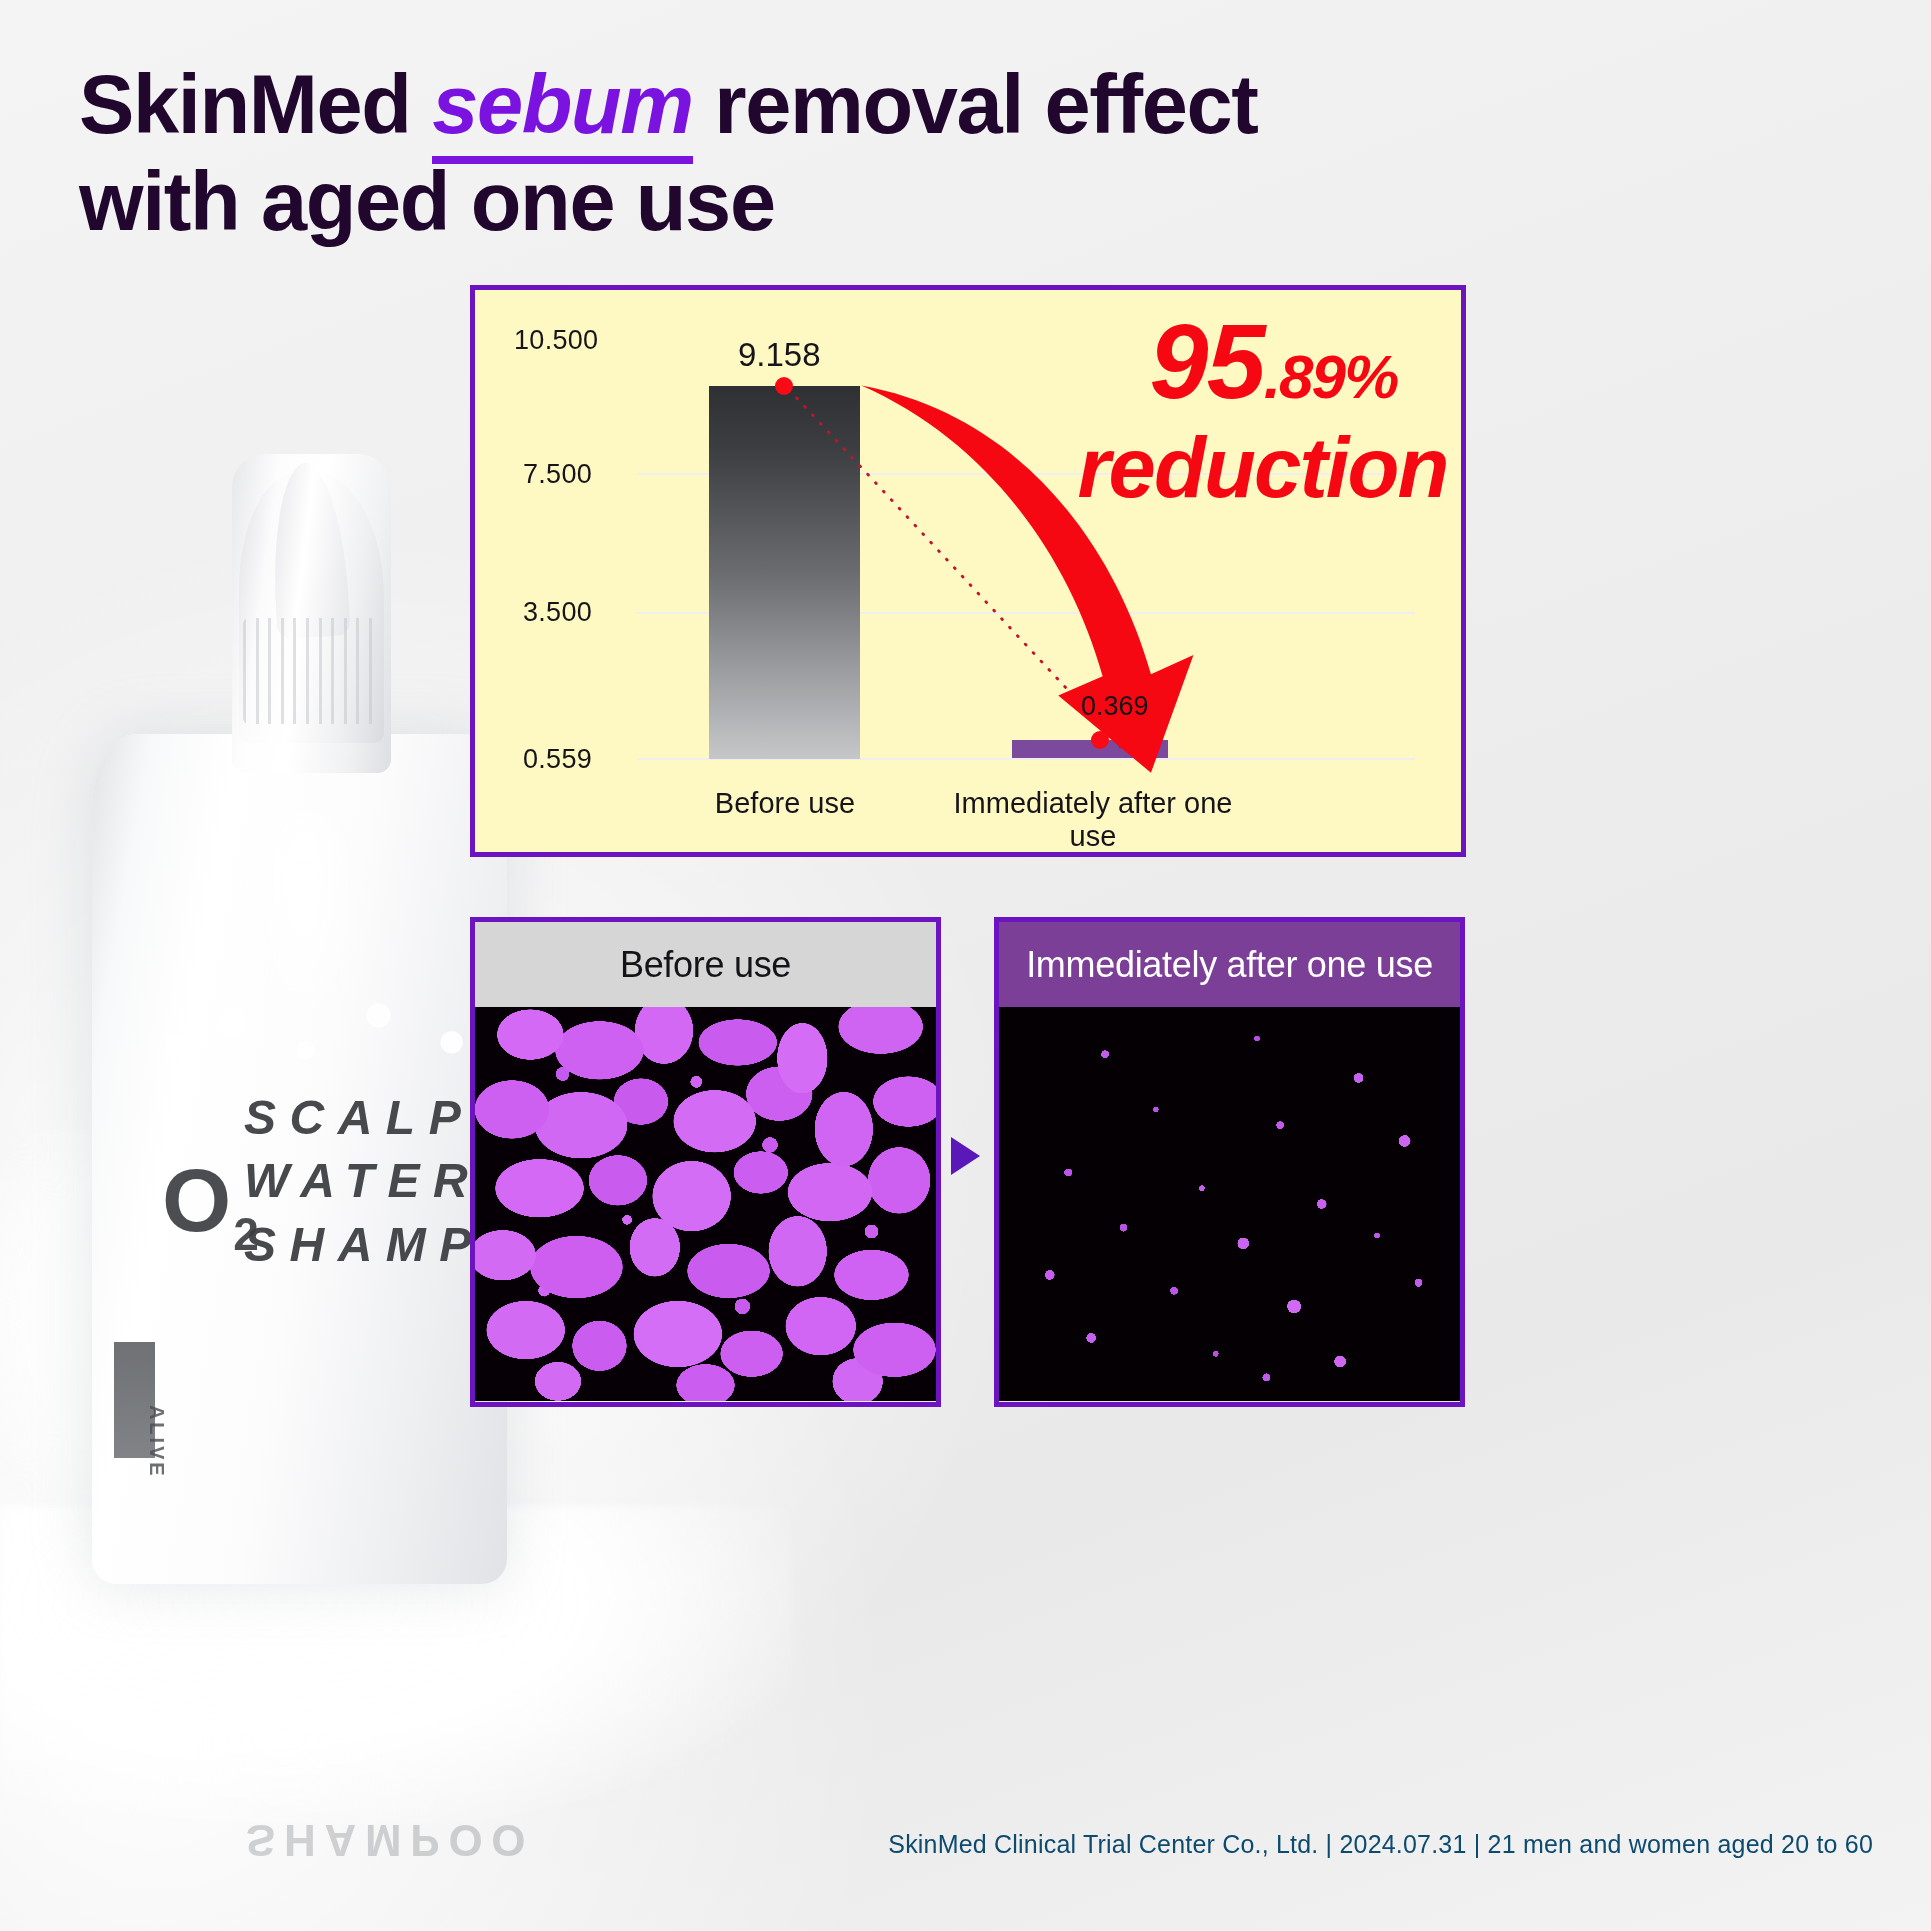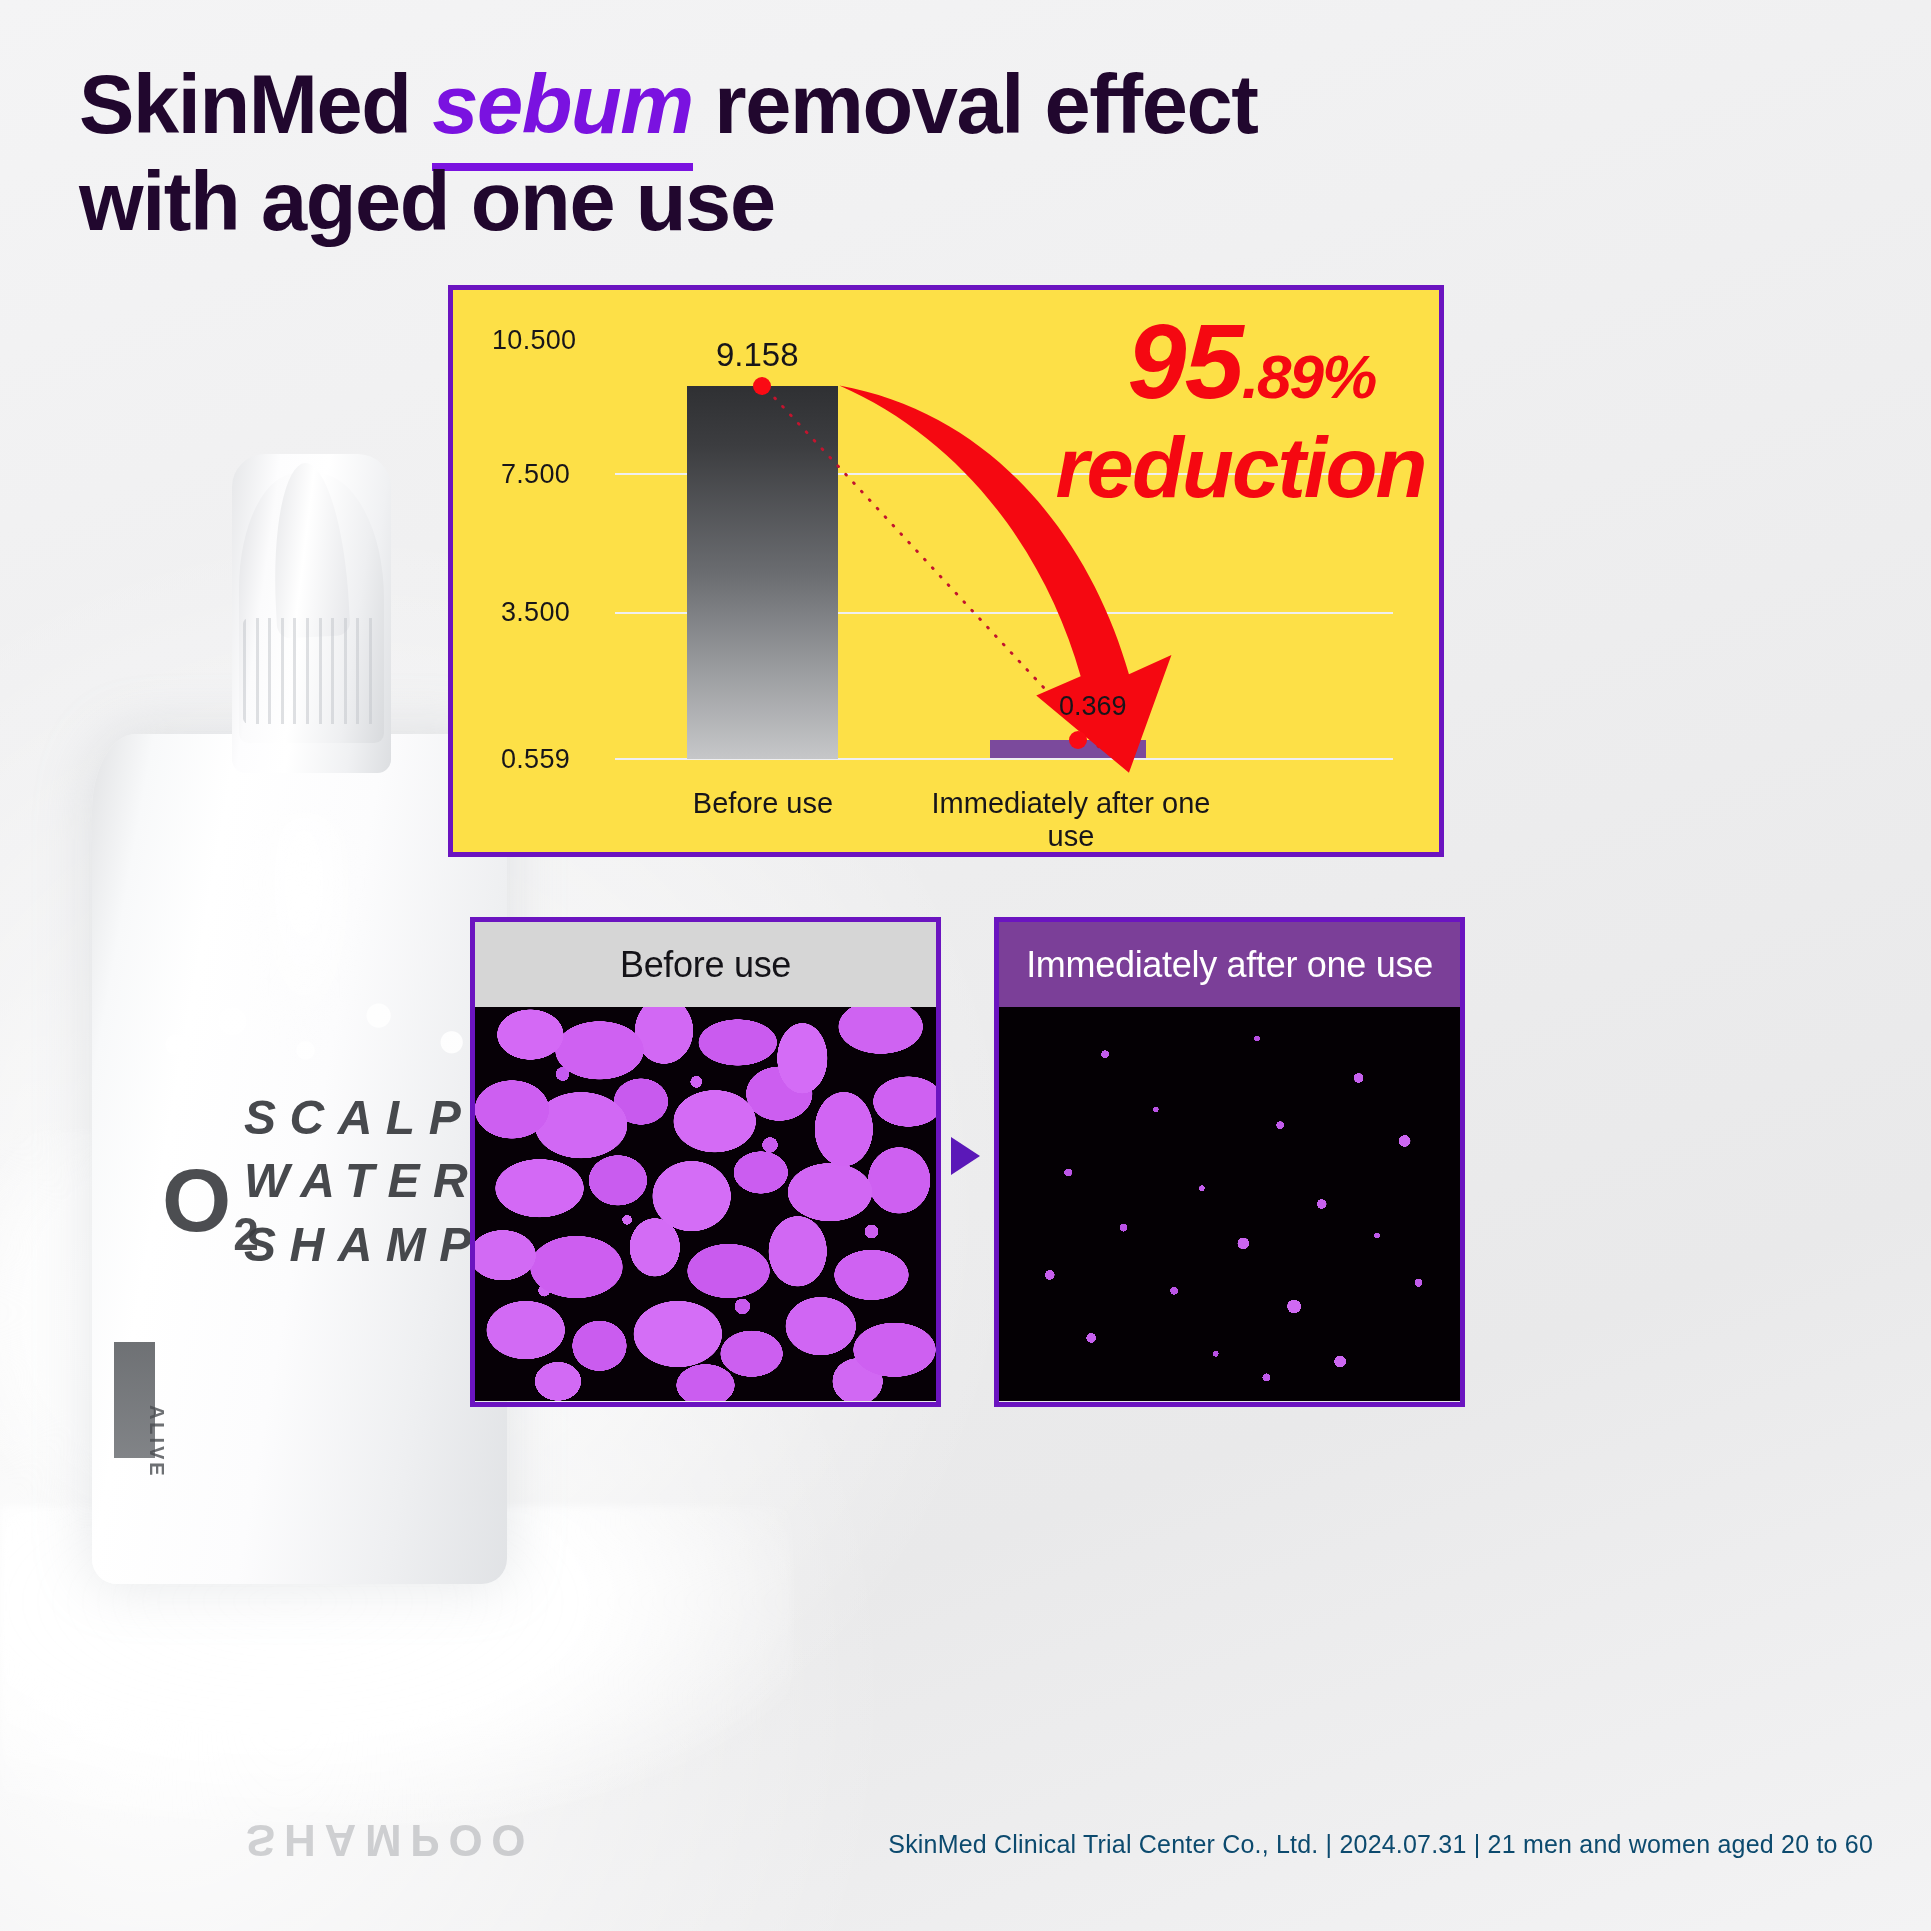--- a/index.html
+++ b/index.html
@@ -109,27 +109,27 @@
   }
 
   
   #headline{
     position:absolute; left:79px; top:56px; width:1448px;
     font-size:83px; font-weight:700; line-height:1.17;
     letter-spacing:-1.4px; color:#21072e;
   }
   #headline .hl-sebum{
     color:#7a12e0; font-style:italic; font-weight:700;
-    border-bottom:8.7px solid #7a12e0; padding-bottom:12px;
+    border-bottom:8.7px solid #7a12e0; padding-bottom:5px;
   }
 
   
   #chart-card{
-    position:absolute; left:448px; top:285px; width:996px; height:572px;
-    background:#fde047; border:5.8px solid #6b14c0;
+    position:absolute; left:470px; top:285px; width:996px; height:572px;
+    background:#fef9c3; border:5.8px solid #6b14c0;
   }
   .ylab{
     position:absolute; font-size:27px; color:#17151a; letter-spacing:0.3px;
   }
   .gridline{
     position:absolute; left:162px; width:778px; height:1.9px;
     background:#efeff1;
   }
 
   #bar1{

